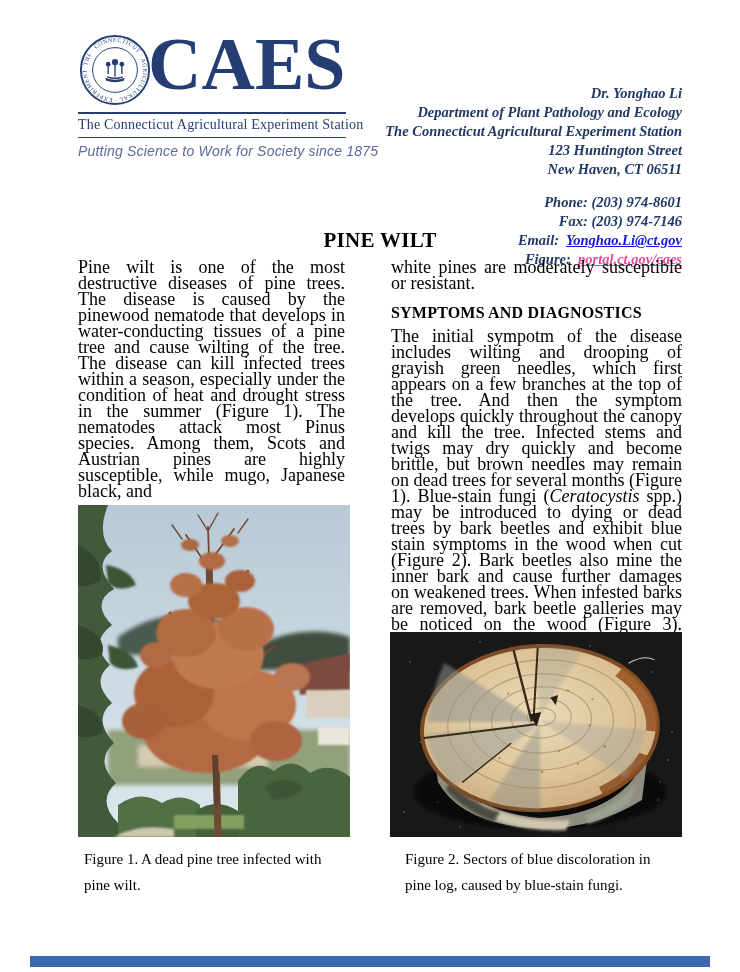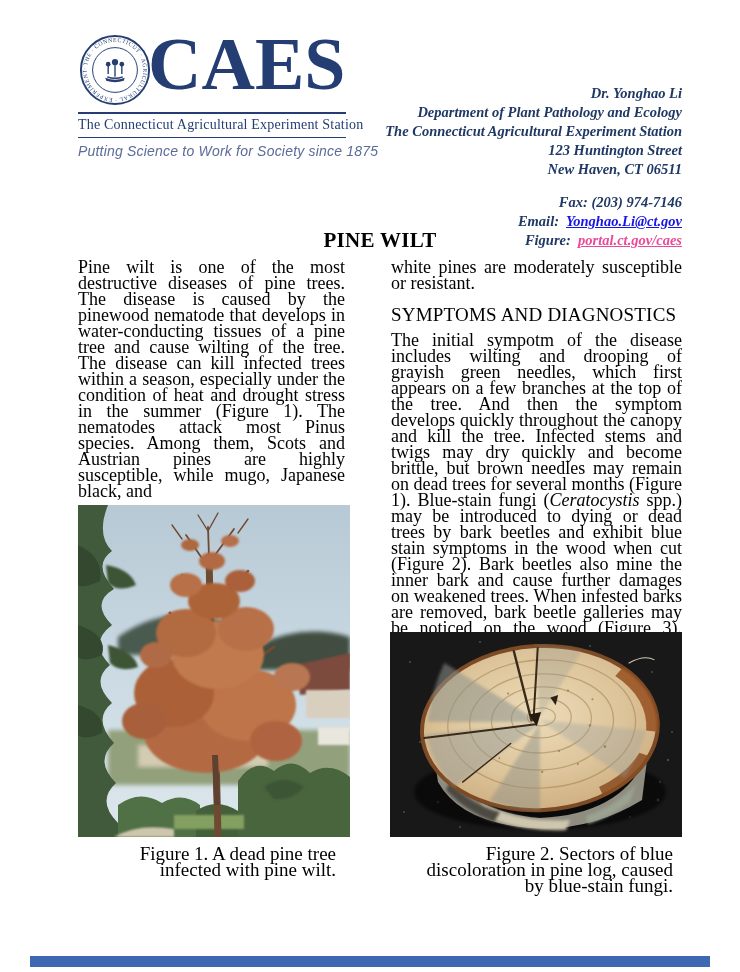--- a/index.html
+++ b/index.html
@@ -42,29 +42,29 @@
   .columns{
     position:absolute;left:78px;top:259px;width:604px;display:flex;gap:46px;
   }
   .col1{width:267px;}
   .col2{width:291px;}
   .body-para{
     margin:0;font-size:18px;line-height:16px;text-align:justify;
   }
   .body-para.last-justify{text-align-last:justify;}
   .section-heading{
-    margin:13px 0 6px 0;font-weight:400;font-size:19px;letter-spacing:.2px;
+    margin:13px 0 6px 0;font-weight:700;font-size:16px;letter-spacing:.2px;
   }
   .species-italic{font-style:italic;}
   
   .figure1{position:absolute;left:78px;top:505px;width:272px;height:332px;}
   .figure2{position:absolute;left:390px;top:632px;width:292px;height:205px;}
   .figure1 svg,.figure2 svg{display:block;}
   .caption{
-    position:absolute;font-size:19px;line-height:16px;text-align:right;
+    position:absolute;font-size:15px;line-height:26px;text-align:left;
   }
   .caption-1{left:84px;top:846px;width:252px;}
   .caption-2{left:405px;top:846px;width:268px;}
   
   .footer-bar{
     position:absolute;left:30px;top:956px;width:680px;height:11px;
     background:#3e68b1;
   }
 </style>
 </head>
@@ -106,20 +106,21 @@
     <div class="tagline" style="color: rgb(92, 107, 153);">Putting Science to Work for Society since 1875</div>
   </div>
 
   <div class="contact-block" style="color: rgb(31, 56, 100);">
     <div>Dr. Yonghao Li</div>
     <div>Department of Plant Pathology and Ecology</div>
     <div>The Connecticut Agricultural Experiment Station</div>
     <div>123 Huntington Street</div>
     <div>New Haven, CT  06511</div>
     <div class="contact-gap"></div>
+    <div><span>Phone:</span> <span>(203) 974-8601</span></div>
     <div><span>Fax:</span> <span>(203) 974-7146</span></div>
     <div><span>Email:</span>&nbsp; <a class="contact-link email-link" href="#" style="color: rgb(21, 21, 230);">Yonghao.Li@ct.gov</a></div>
     <div><span>Figure:</span>&nbsp; <a class="contact-link website-link" href="#" style="color: #ec4899;">portal.ct.gov/caes</a></div>
   </div>
 
   <div class="article-title">PINE WILT</div>
 
   <div class="columns">
     <div class="col1">
       <p class="body-para">Pine wilt is one of the most destructive diseases of pine trees.  The disease is caused by the pinewood nematode that develops in water-conducting tissues of a pine tree and cause wilting of the tree. The disease can kill infected trees within a season, especially under the condition of heat and drought stress in the summer (Figure 1).   The nematodes attack most Pinus species.  Among them, Scots and Austrian pines are highly susceptible, while mugo, Japanese black, and</p>

